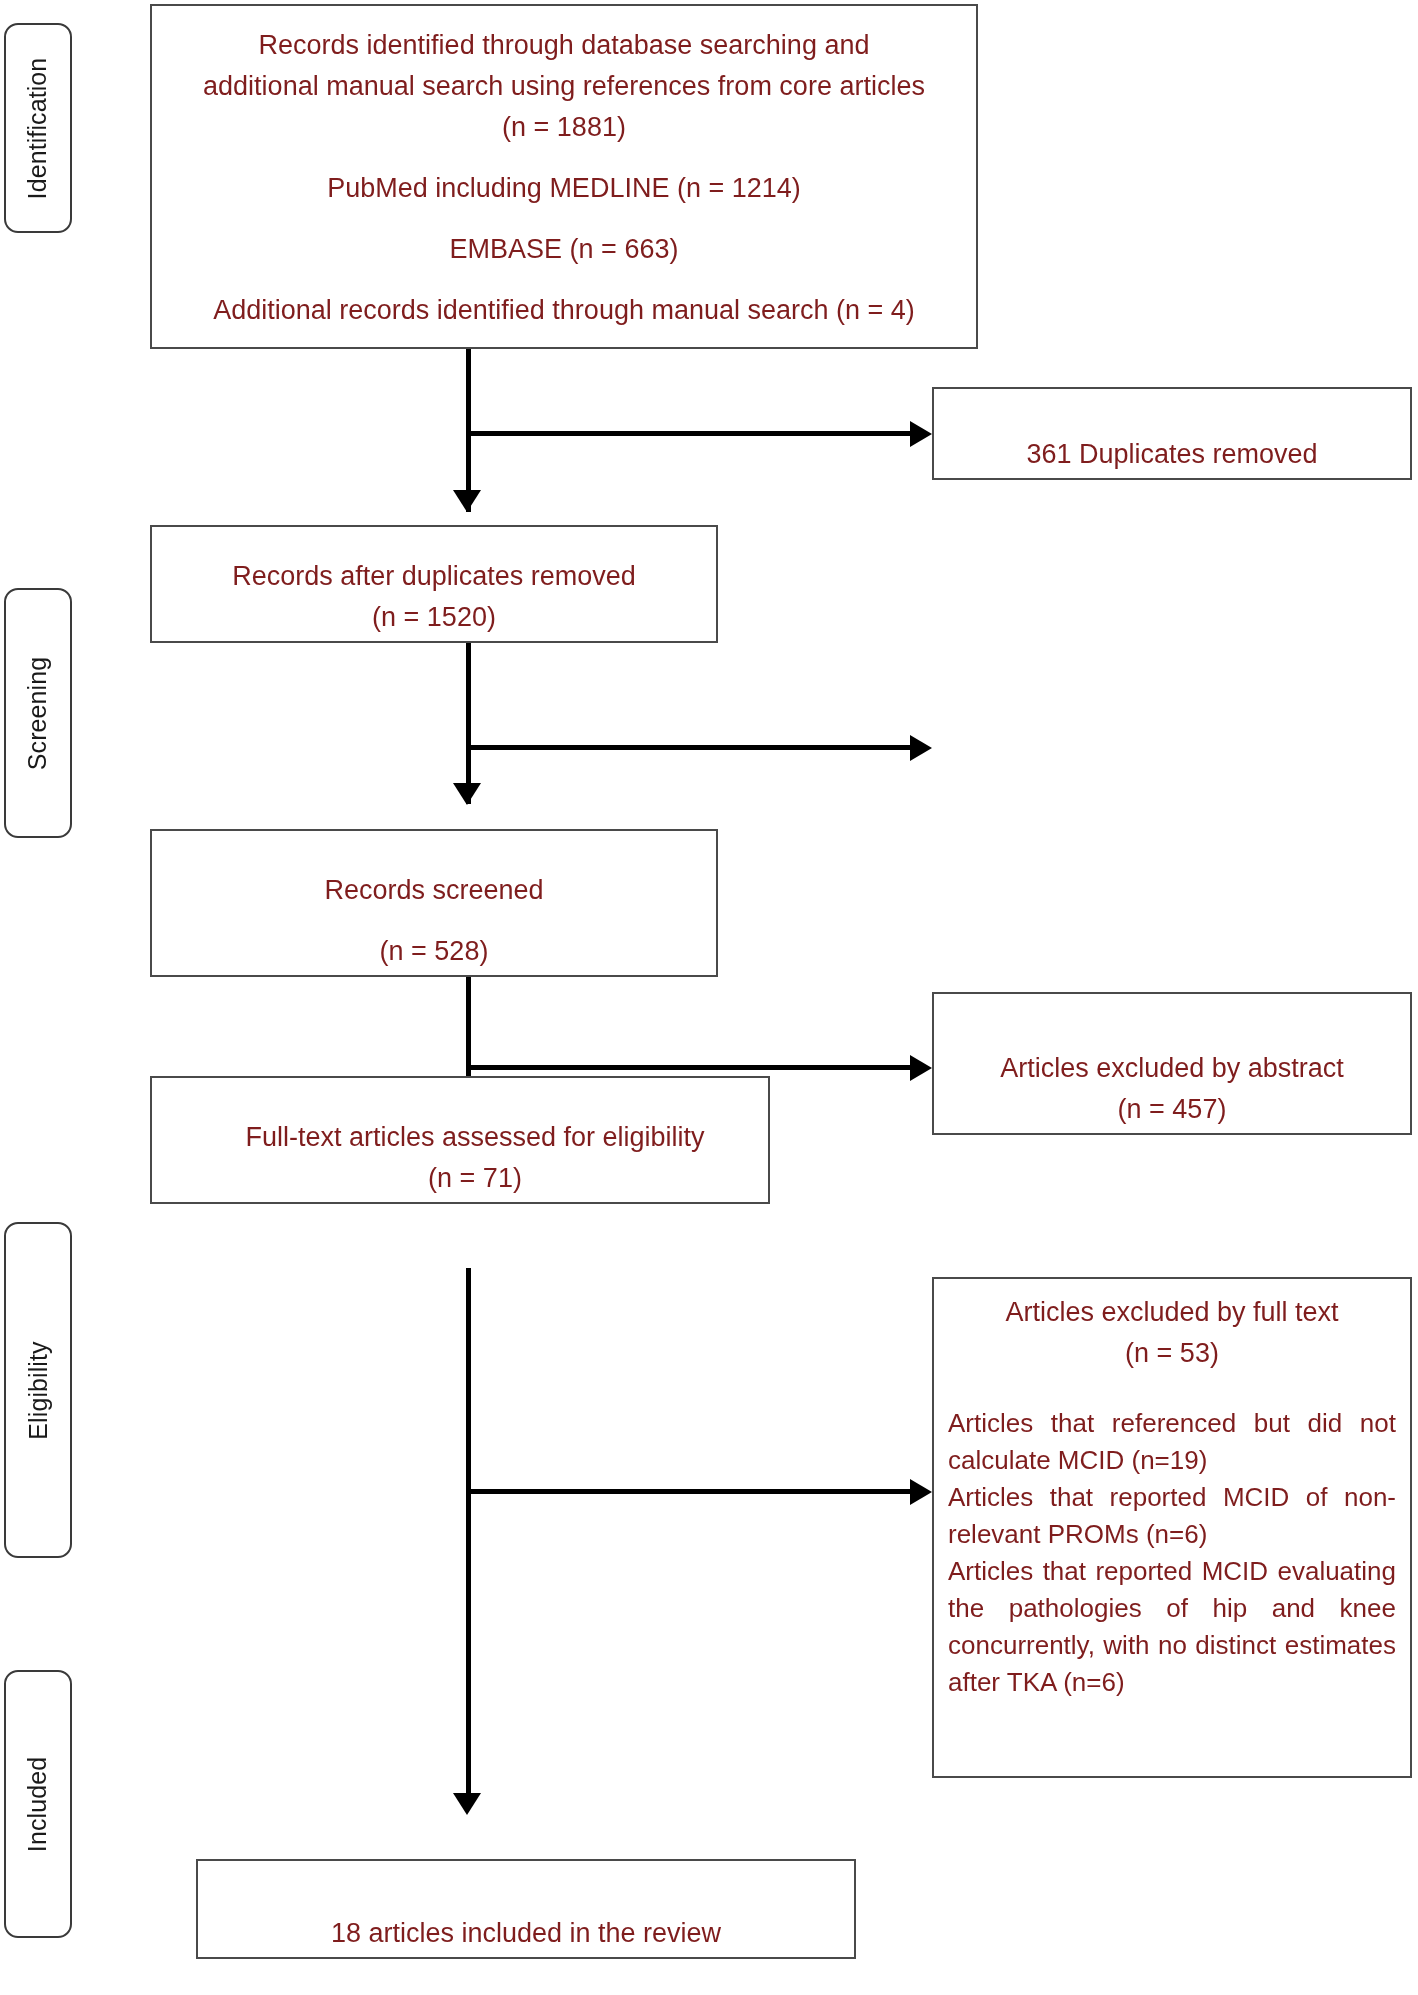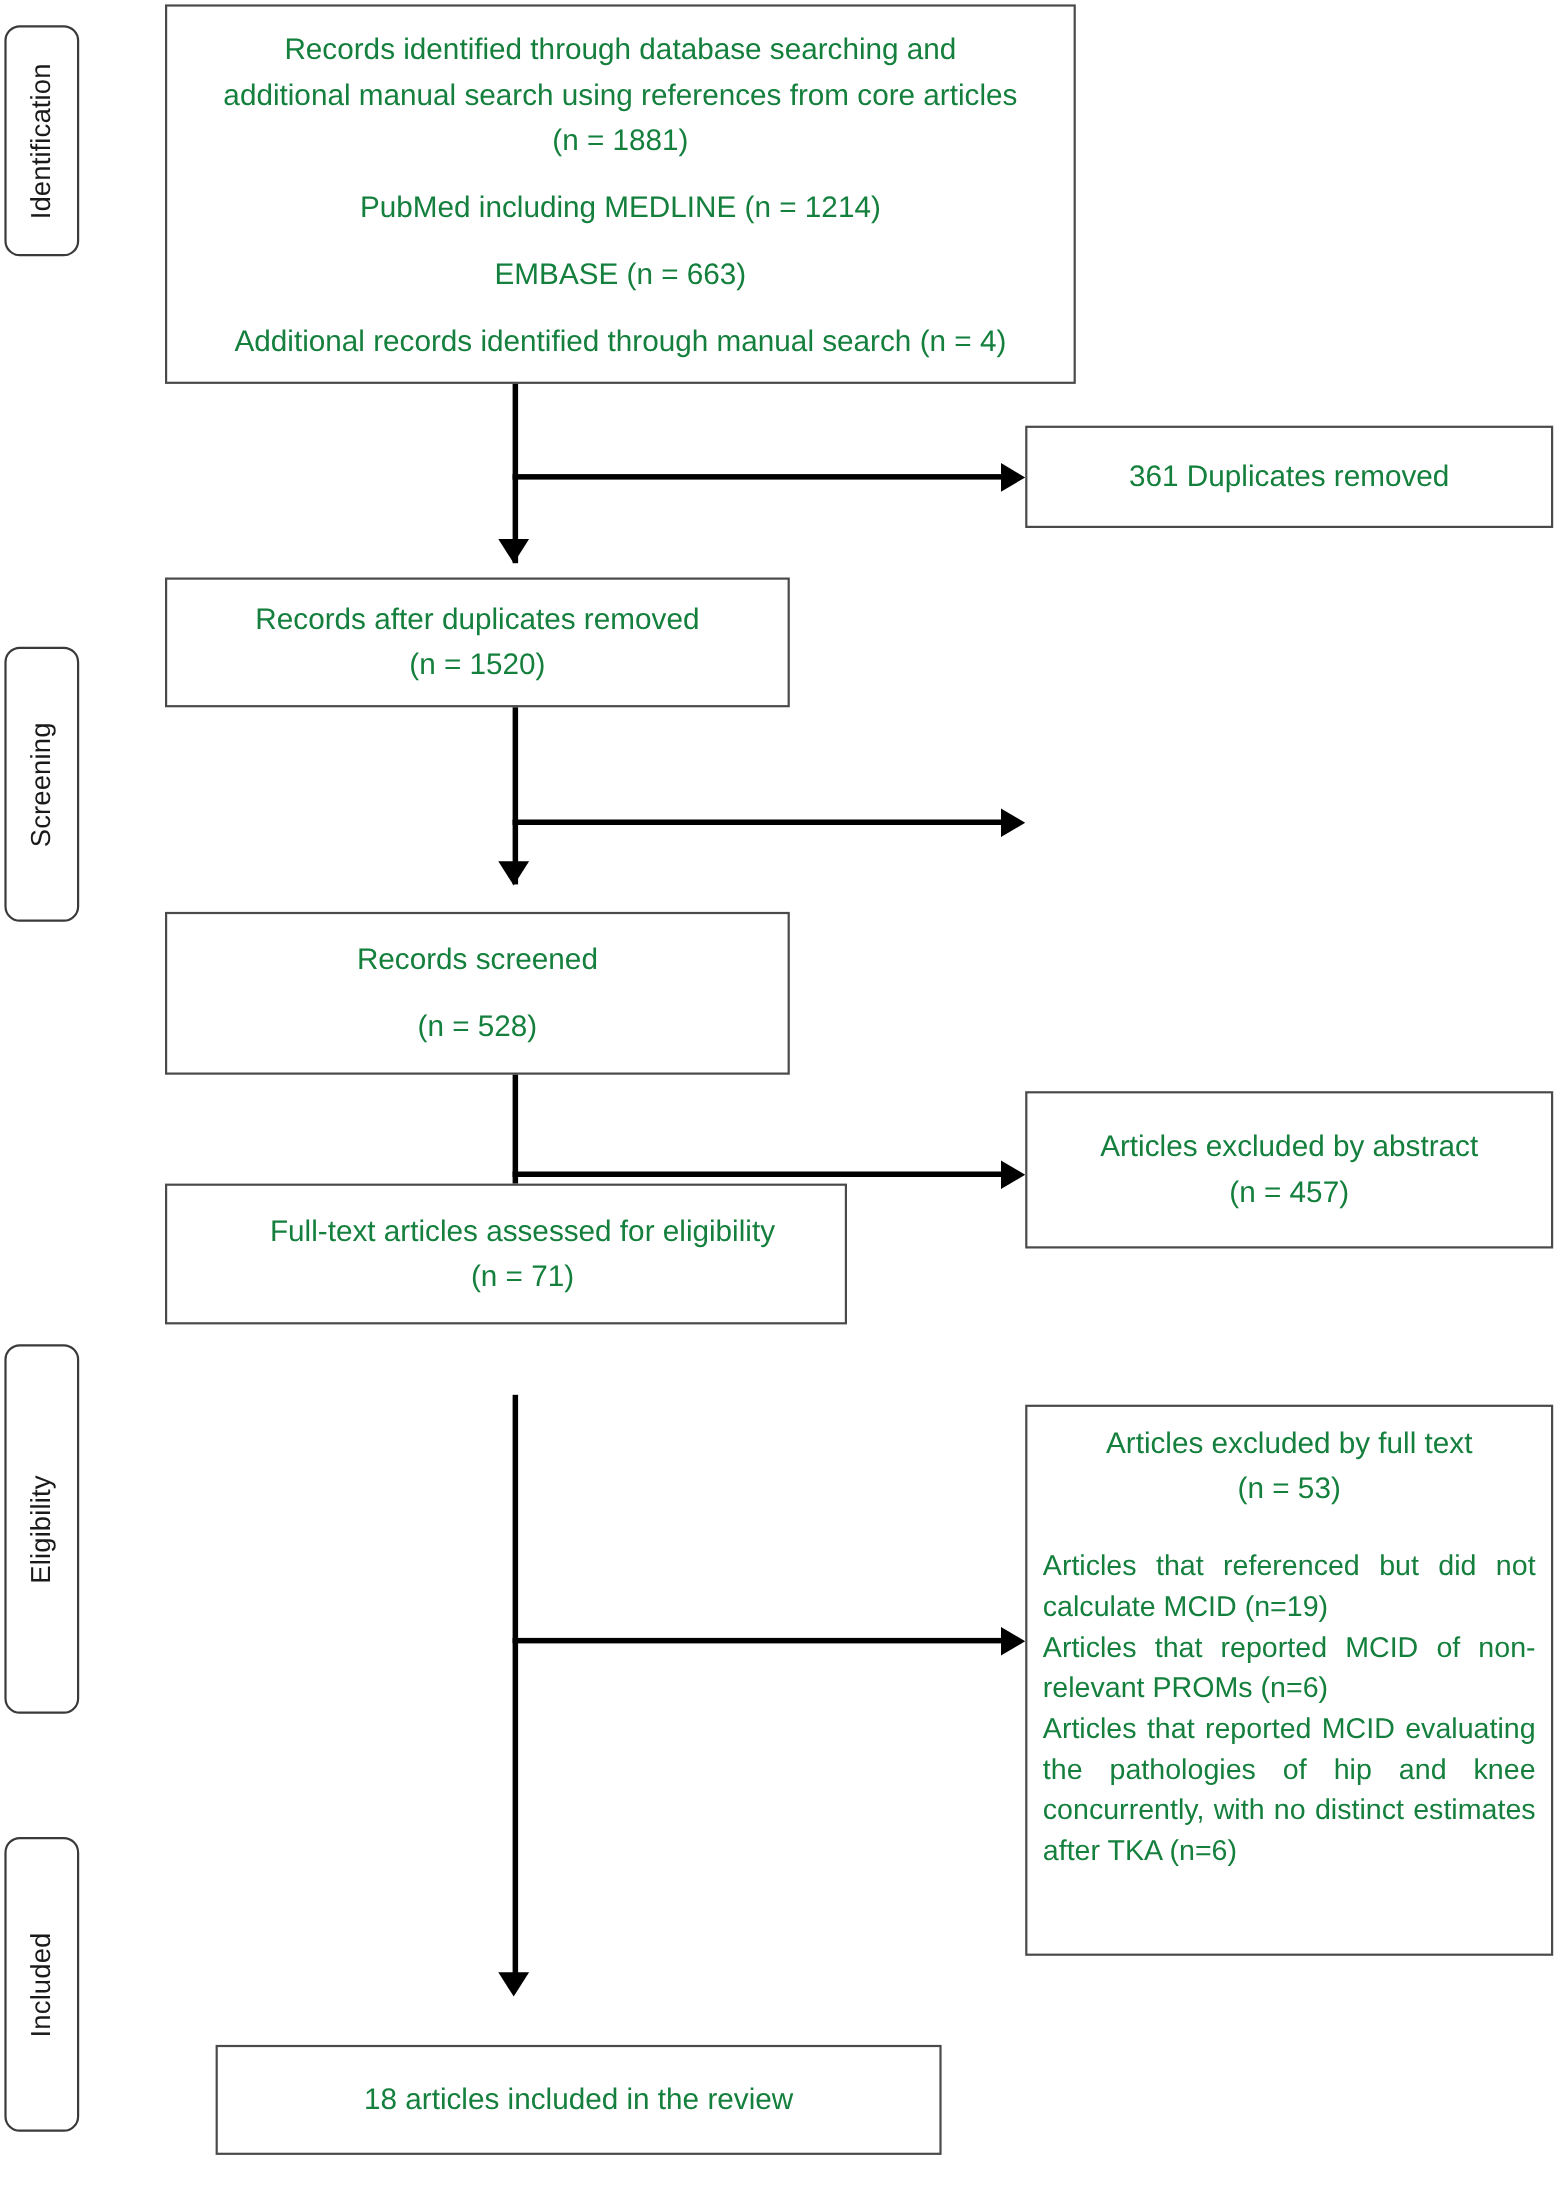--- a/index.html
+++ b/index.html
@@ -39,30 +39,30 @@
 
   
   .box{
     position:absolute;
     box-sizing:border-box;
     border:2px solid #4a4a4a;
     background:#ffffff;
     display:flex;
     flex-direction:column;
     align-items:center;
-    justify-content:center;
+    justify-content:flex-end;
     padding:6px 14px;
   }
   .box p{
     margin:0;
     width:100%;
     text-align:center;
     font-size:27px;
     line-height:1.30;
-    color:#15803d;
+    color:#7f1d1d;
   }
   .box p + p{margin-top:26px;}
   .box p.tight + p.tight{margin-top:6px;}
 
   
   .box .just{
     text-align:justify;
     text-align-last:left;
     line-height:1.42;
     font-size:26px;

